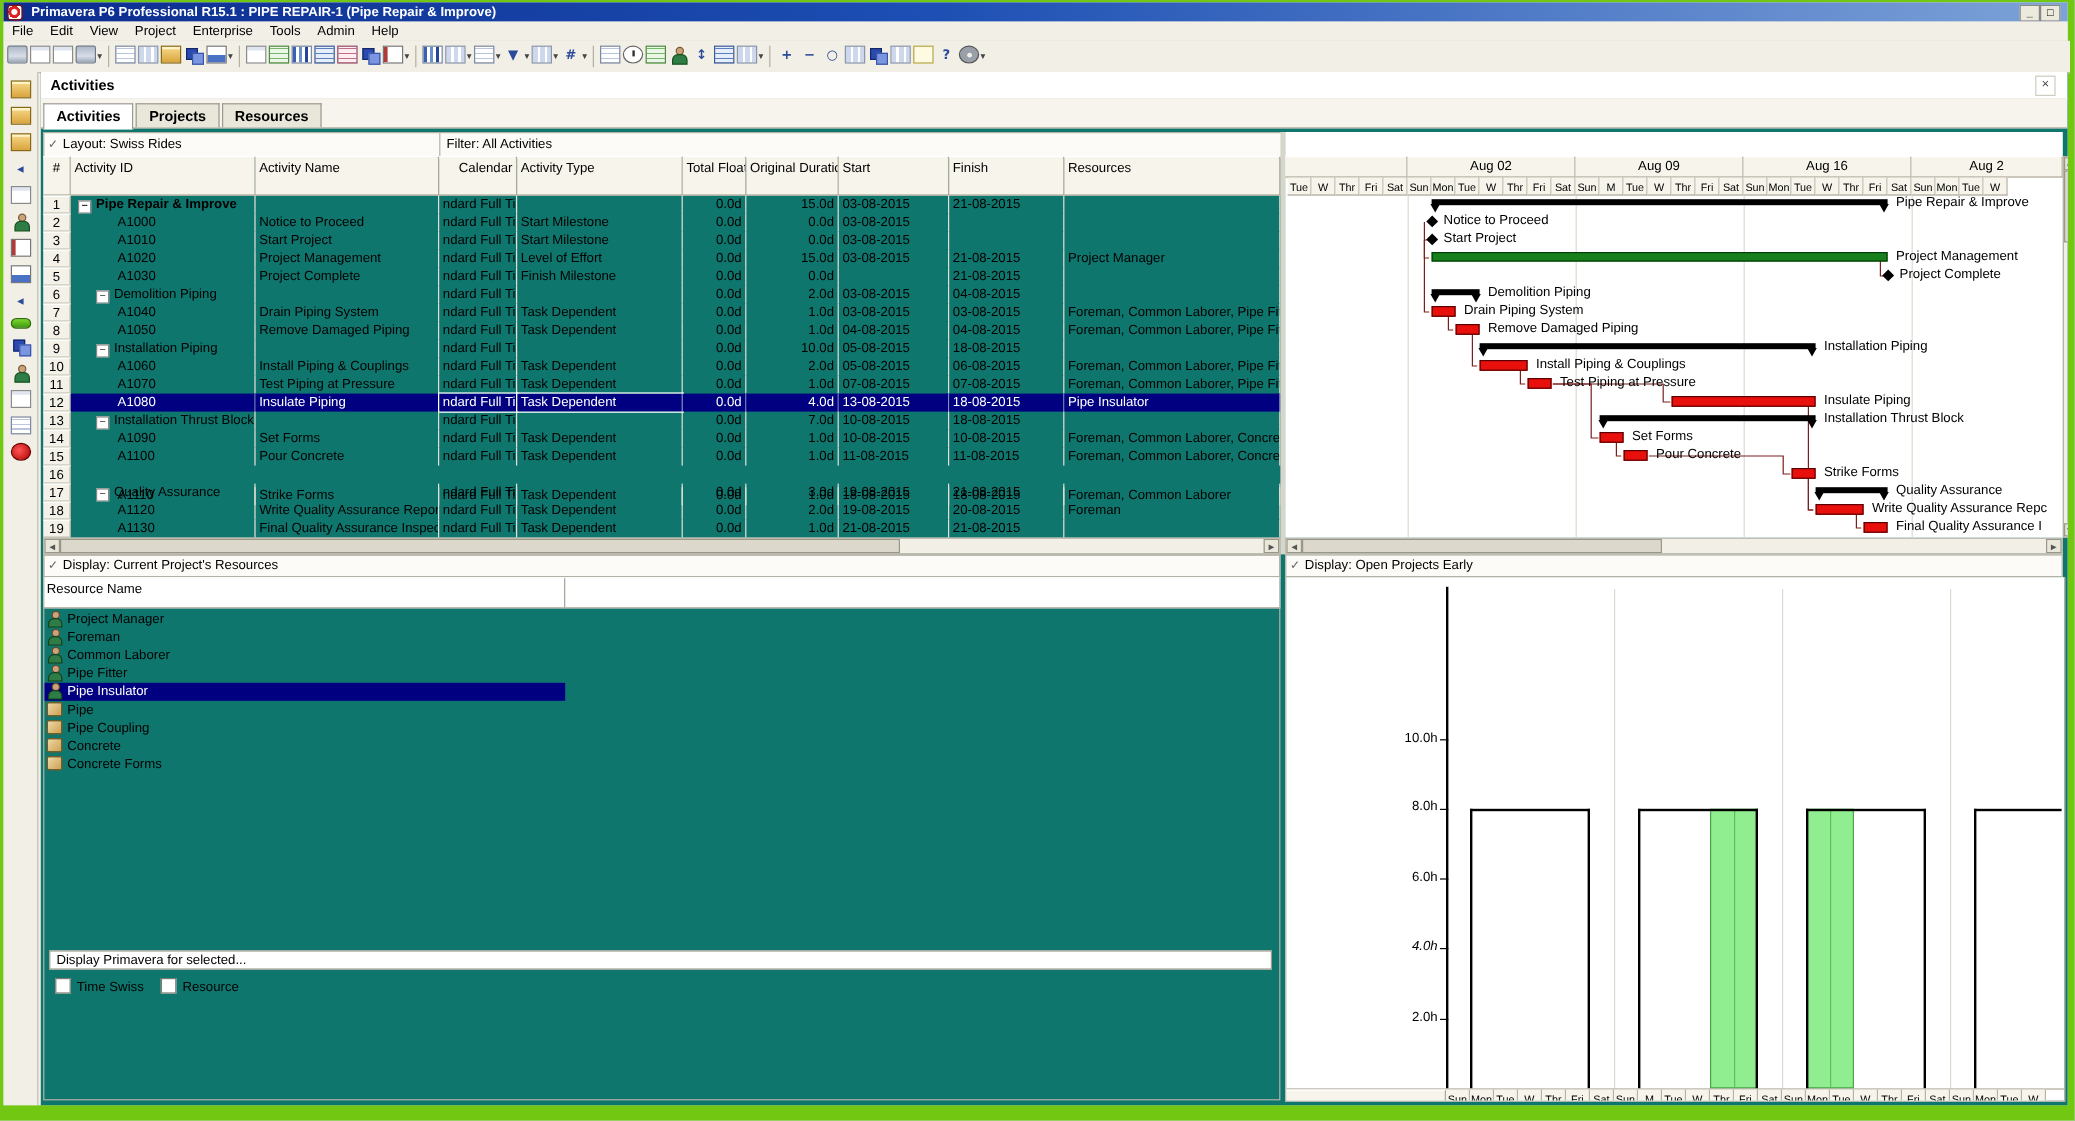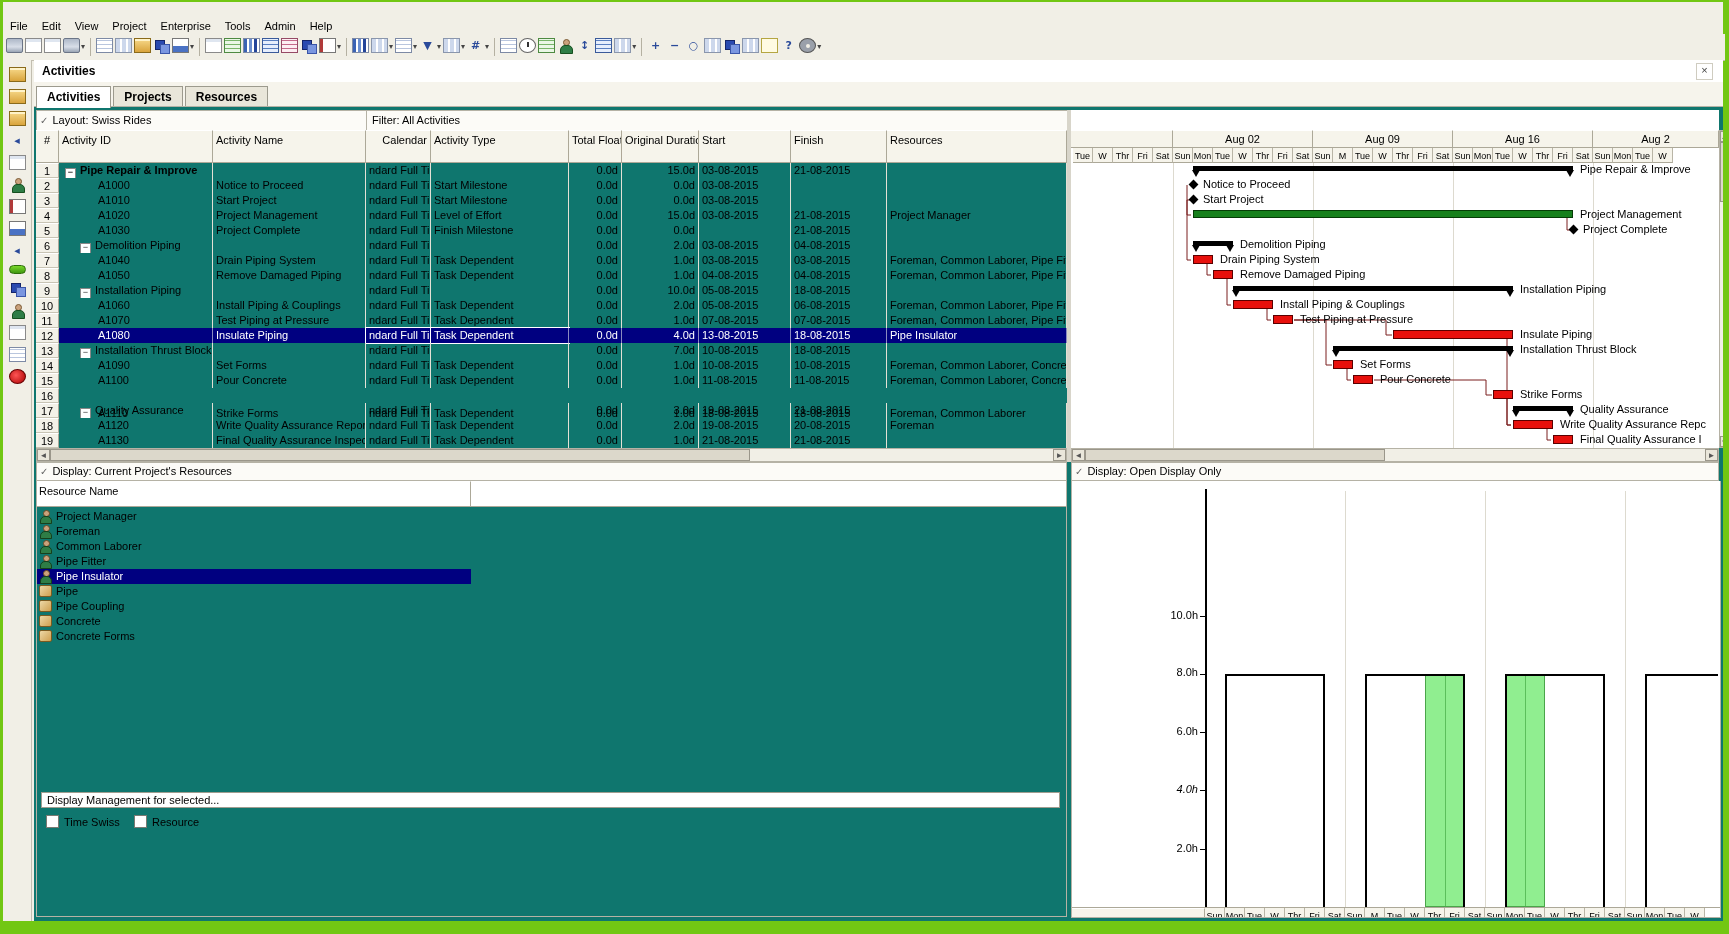--- a/index.html
+++ b/index.html
@@ -107,20 +107,25 @@
   .limitbox{position:absolute;border-top:2px solid #000;border-left:2px solid #000;border-right:2px solid #000;box-sizing:border-box}
   .limitbox.noright{border-right:none}
   .greenbar{position:absolute;background:#90ee90;border:1px solid #4aa54a;box-sizing:border-box}
   .panel-border{position:absolute;border:1px solid #b5b2a5;box-sizing:border-box;pointer-events:none}
 </style>
 </head>
 <body>
 
 <div id="screen">
   <div id="app">
+    <div id="titlebar">
+      <span class="appicon"></span>
+      <span>Primavera P6 Professional R15.1 : PIPE REPAIR-1 (Pipe Repair &amp; Improve)</span>
+      <span id="winbtns"><div class="winbtn" style="right: 23px;">_</div><div class="winbtn" style="right: 6px;">□</div></span>
+    </div>
     <div id="menubar"><div class="menuitem" style="display: inline-block;">File</div><div class="menuitem" style="display: inline-block;">Edit</div><div class="menuitem" style="display: inline-block;">View</div><div class="menuitem" style="display: inline-block;">Project</div><div class="menuitem" style="display: inline-block;">Enterprise</div><div class="menuitem" style="display: inline-block;">Tools</div><div class="menuitem" style="display: inline-block;">Admin</div><div class="menuitem" style="display: inline-block;">Help</div></div>
     <div id="toolbar"><div class="ic k-print"></div><div class="ic k-doc"></div><div class="ic k-doc"></div><div class="ic k-print"></div><div class="drop">▾</div><div class="tsep"></div><div class="ic k-grid"></div><div class="ic k-cols"></div><div class="ic k-folder"></div><div class="ic k-squares"></div><div class="ic k-chart"></div><div class="drop">▾</div><div class="tsep"></div><div class="ic k-doc"></div><div class="ic k-grid-g"></div><div class="ic k-bars"></div><div class="ic k-grid-b"></div><div class="ic k-grid-p"></div><div class="ic k-squares"></div><div class="ic k-note"></div><div class="drop">▾</div><div class="tsep"></div><div class="ic k-bars"></div><div class="ic k-cols"></div><div class="drop">▾</div><div class="ic k-grid"></div><div class="drop">▾</div><div class="ic k-text">▼</div><div class="drop">▾</div><div class="ic k-cols"></div><div class="drop">▾</div><div class="ic k-text">#</div><div class="drop">▾</div><div class="tsep"></div><div class="ic k-grid"></div><div class="ic k-clock"></div><div class="ic k-grid-g"></div><div class="ic k-person"></div><div class="ic k-text">↕</div><div class="ic k-grid-b"></div><div class="ic k-cols"></div><div class="drop">▾</div><div class="tsep"></div><div class="ic k-text">+</div><div class="ic k-text">−</div><div class="ic k-text">○</div><div class="ic k-cols"></div><div class="ic k-squares"></div><div class="ic k-cols"></div><div class="ic k-comment"></div><div class="ic k-text">?</div><div class="ic k-gear"></div><div class="drop">▾</div></div>
     <div id="sidebar">
         <div class="ic k-folder"></div>
         <div class="ic k-folder"></div>
         <div class="ic k-folder"></div>
         <div class="ic k-text">◂</div>
         <div class="ic k-doc"></div>
         <div class="ic k-person"></div>
         <div class="ic k-note"></div>
@@ -513,25 +518,25 @@
           <div class="hcell" style="left: 437px; top: 421px; width: 596px; height: 26px; background: rgb(255, 255, 255); border-right: none; border-bottom: 1px solid rgb(172, 168, 152);"></div>
           <div class="rrow" style="left: 2px; top: 449px; width: 435px;"><span class="ricon labor"></span><span>Project Manager</span></div>
           <div class="rrow" style="left: 2px; top: 464px; width: 435px;"><span class="ricon labor"></span><span>Foreman</span></div>
           <div class="rrow" style="left: 2px; top: 479px; width: 435px;"><span class="ricon labor"></span><span>Common Laborer</span></div>
           <div class="rrow" style="left: 2px; top: 494px; width: 435px;"><span class="ricon labor"></span><span>Pipe Fitter</span></div>
           <div class="rrow sel" style="left: 2px; top: 509px; width: 435px;"><span class="ricon labor"></span><span>Pipe Insulator</span></div>
           <div class="rrow" style="left: 2px; top: 524px; width: 435px;"><span class="ricon material"></span><span>Pipe</span></div>
           <div class="rrow" style="left: 2px; top: 539px; width: 435px;"><span class="ricon material"></span><span>Pipe Coupling</span></div>
           <div class="rrow" style="left: 2px; top: 554px; width: 435px;"><span class="ricon material"></span><span>Concrete</span></div>
           <div class="rrow" style="left: 2px; top: 569px; width: 435px;"><span class="ricon material"></span><span>Concrete Forms</span></div>
-          <div class="footerbox" style="left: 7px; top: 732px; width: 1019px; height: 16px;"><span>Display Management for selected...</span></div>
+          <div class="footerbox" style="left: 7px; top: 732px; width: 1019px; height: 16px;"><span>Display Primavera for selected...</span></div>
           <div style="position: absolute; left: 12px; top: 755px; height: 14px; line-height: 14px; white-space: nowrap;"><span class="cbx"></span><span>Time Swiss</span></div>
           <div style="position: absolute; left: 100px; top: 755px; height: 14px; line-height: 14px; white-space: nowrap;"><span class="cbx"></span><span>Resource</span></div>
           <div class="panel-border" style="left: 2px; top: 402px; width: 1031px; height: 455px;"></div>
-          <div class="dispbar" style="left: 1037px; top: 402px; width: 648px; height: 19px;"><span class="chk" style="color:#666;margin:0 4px 0 3px;font-size:10px">✓</span><span>Display: Open Display Only</span></div>
+          <div class="dispbar" style="left: 1037px; top: 402px; width: 648px; height: 19px;"><span class="chk" style="color:#666;margin:0 4px 0 3px;font-size:10px">✓</span><span>Display: Open Projects Early</span></div>
           <div style="position: absolute; left: 1037px; top: 421px; width: 648px; height: 436px; background: rgb(255, 255, 255); overflow: hidden; border-top: none; border-right: 1px solid rgb(181, 178, 165); border-bottom: 1px solid rgb(181, 178, 165); border-left: 1px solid rgb(181, 178, 165); border-image: initial;">
             <div class="gline" style="left: 133px; top: 10px; height: 416px;"></div>
             <div class="gline" style="left: 273px; top: 10px; height: 416px;"></div>
             <div class="gline" style="left: 413px; top: 10px; height: 416px;"></div>
             <div class="gline" style="left: 553px; top: 10px; height: 416px;"></div>
             <div style="position: absolute; left: 133px; top: 8px; width: 2px; height: 418px; background: rgb(0, 0, 0);"></div>
             <div class="htick" style="left: 86px; top: 360.7px;">2.0h</div>
             <div style="position: absolute; left: 128px; top: 367.7px; width: 7px; height: 1px; background: rgb(0, 0, 0);"></div>
             <div class="htick" style="left: 86px; top: 302.4px; font-style: italic;">4.0h</div>
             <div style="position: absolute; left: 128px; top: 309.4px; width: 7px; height: 1px; background: rgb(0, 0, 0);"></div>

